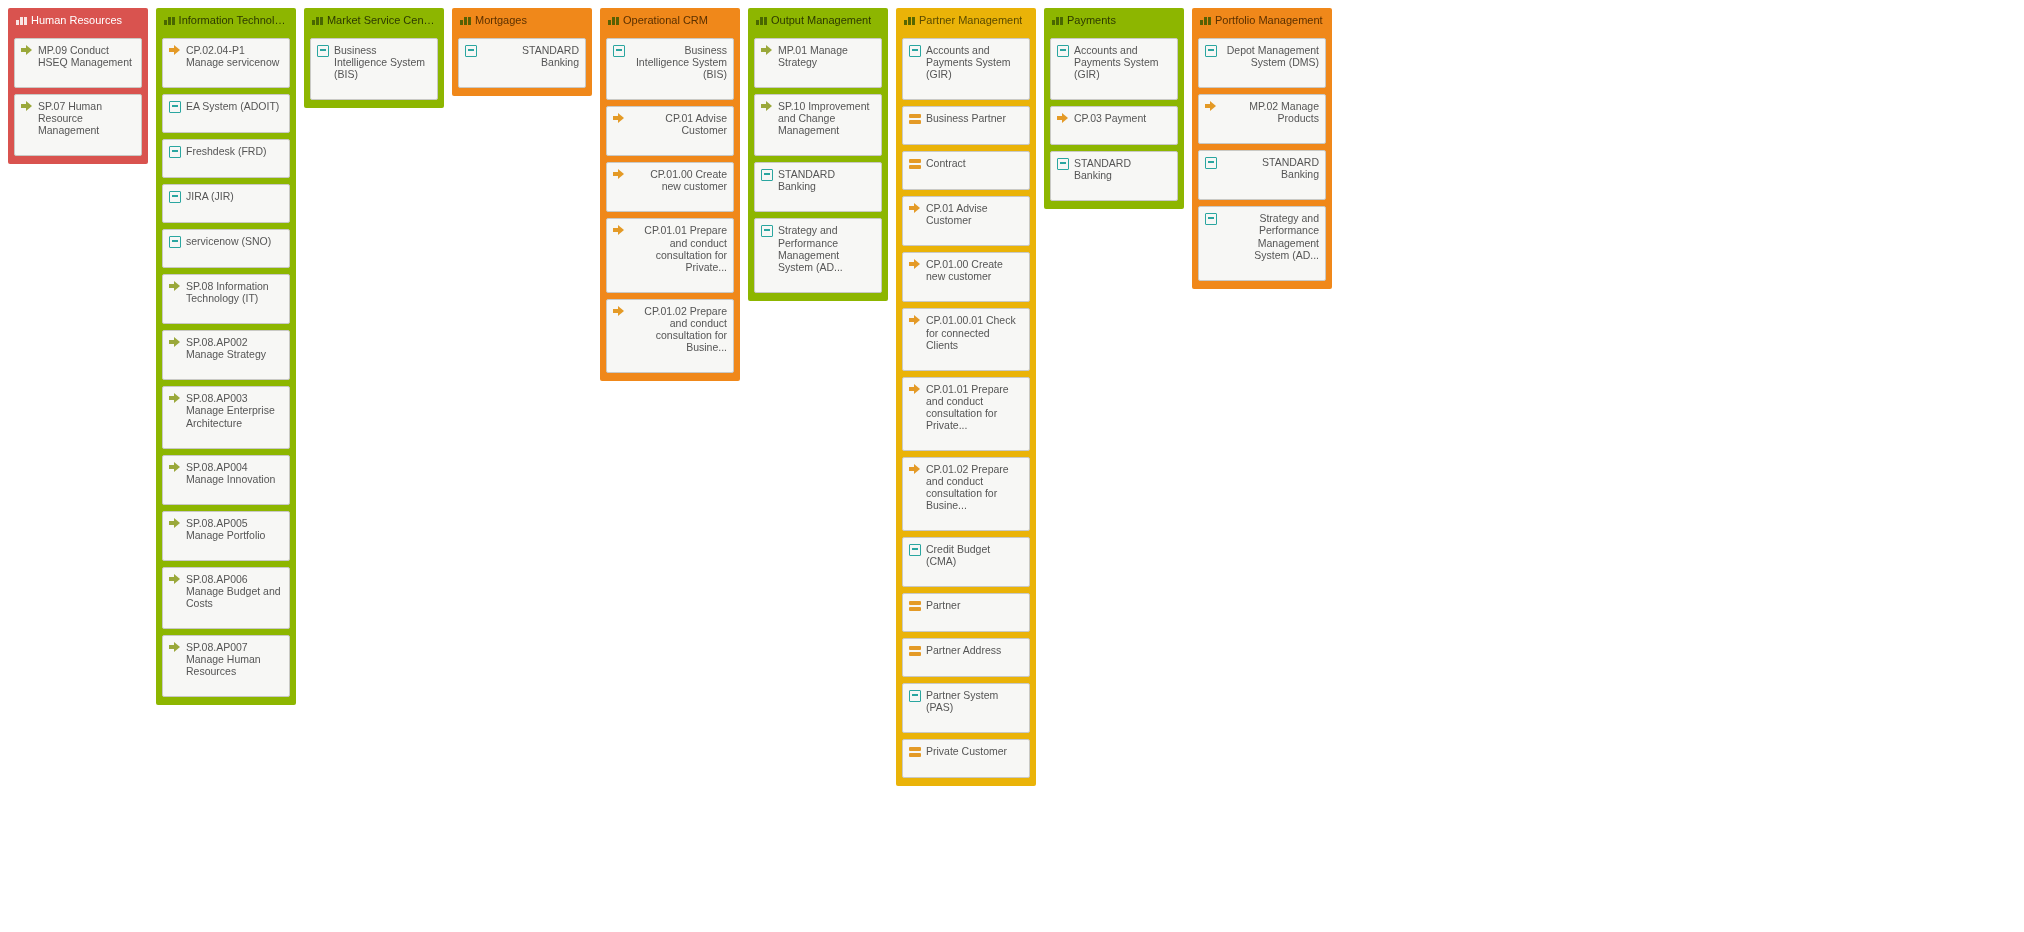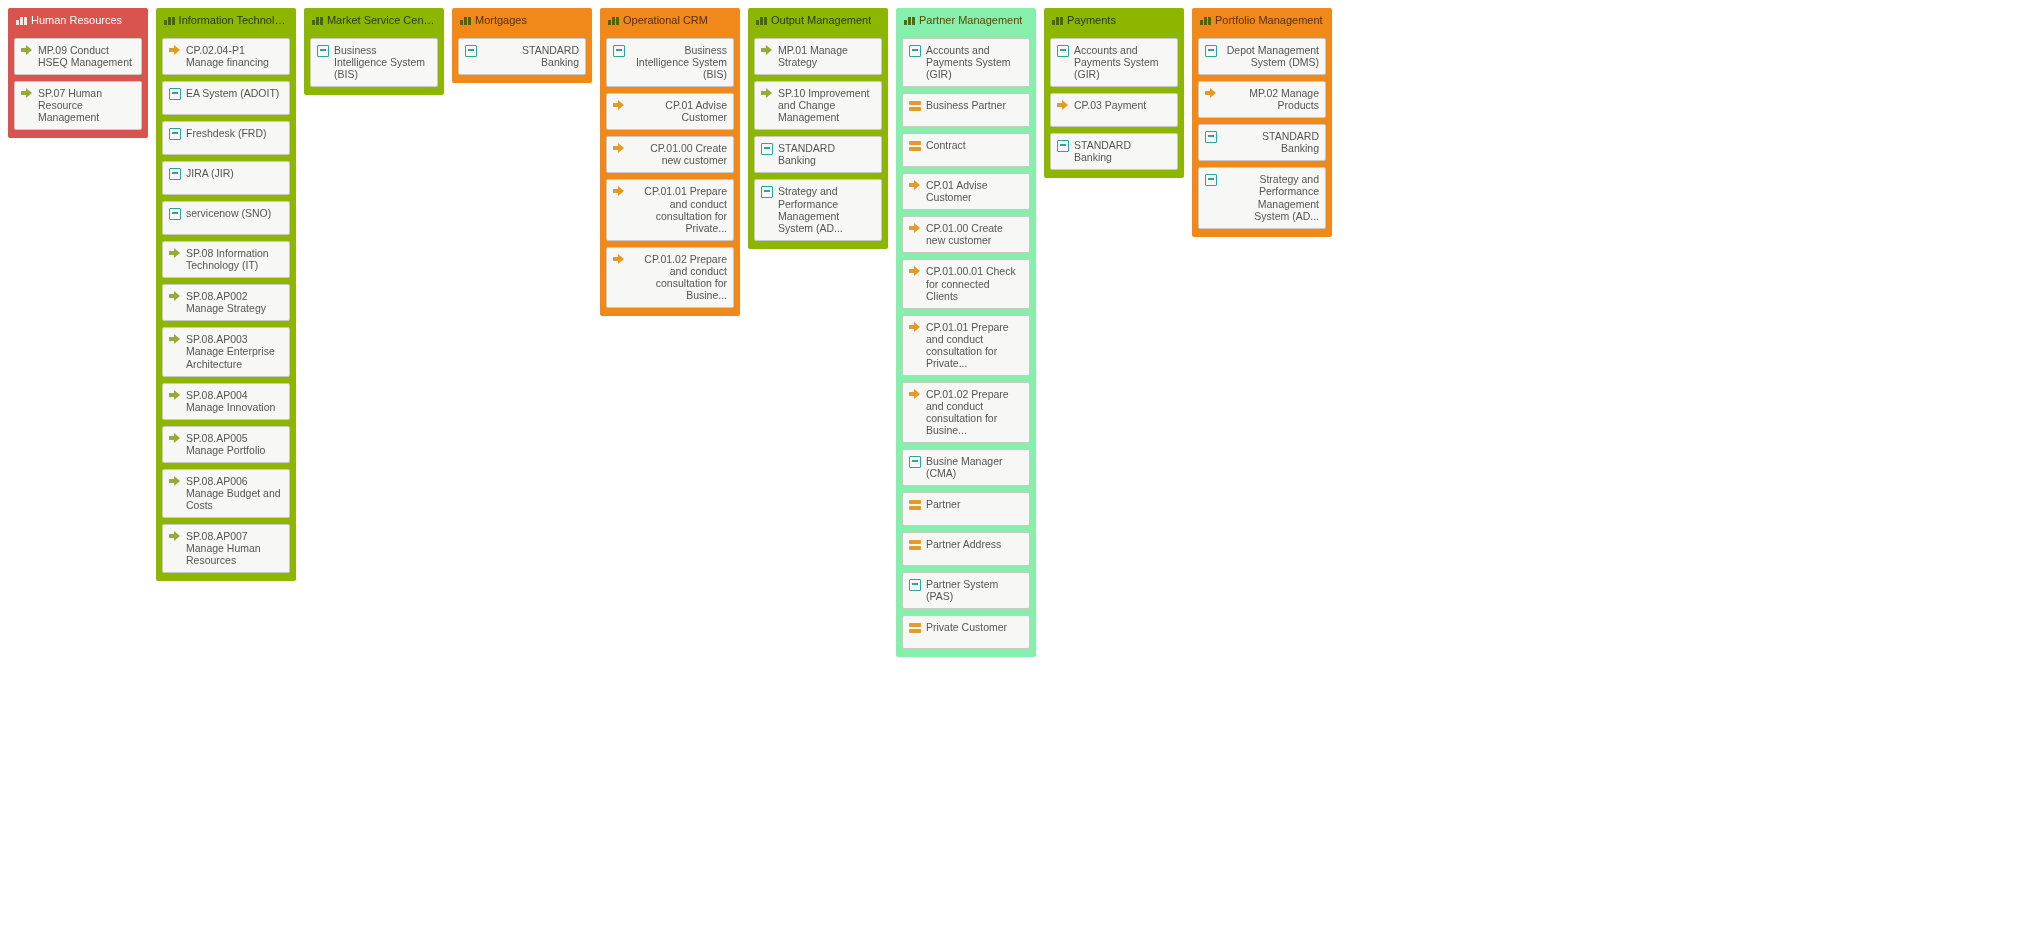--- a/index.html
+++ b/index.html
@@ -38,29 +38,29 @@
     overflow: hidden;
     text-overflow: ellipsis;
   }
   
   .color-red    { background: #d9534f; }
   .color-red    .col-header { color: #ffffff; }
   .color-green  { background: #8db600; } 
   .color-green  .col-header { color: #2d3a00; }
   .color-orange { background: #f0881a; text-align: right; }
   .color-orange .col-header { color: #5a3000; }
-  .color-yellow { background: #86efac; }
+  .color-yellow { background: #eab308; }
   .color-yellow .col-header { color: #5a4a00; }
 
   .card {
     background: #f7f7f5;
     border: 1px solid #c9c9c5;
     border-radius: 2px;
     margin-top: 6px;
-    padding: 5px 6px 6px 6px;
+    padding: 5px 6px 19px 6px;
     min-height: 34px;
     box-sizing: border-box;
     display: flex;
     align-items: flex-start;
     gap: 5px;
     color: #555;
     line-height: 1.15;
     word-break: break-word;
   }
   .card .label {
@@ -165,21 +165,21 @@
         <span class="label">SP.07 Human Resource Management</span>
       </div>
     </div>
     <div class="column color-green">
       <div class="col-header">
         <span class="ico-chart c-dkgrn"></span>
         <span class="title">Information Technology</span>
       </div>
       <div class="card">
         <span class="ico ico-arrow c-orange"></span>
-        <span class="label">CP.02.04-P1 Manage financing</span>
+        <span class="label">CP.02.04-P1 Manage servicenow</span>
       </div>
       <div class="card">
         <span class="ico ico-app c-teal"></span>
         <span class="label">EA System (ADOIT)</span>
       </div>
       <div class="card">
         <span class="ico ico-app c-teal"></span>
         <span class="label">Freshdesk (FRD)</span>
       </div>
       <div class="card">
@@ -319,21 +319,21 @@
       <div class="card">
         <span class="ico ico-arrow c-orange"></span>
         <span class="label">CP.01.01 Prepare and conduct consultation for Private...</span>
       </div>
       <div class="card">
         <span class="ico ico-arrow c-orange"></span>
         <span class="label">CP.01.02 Prepare and conduct consultation for Busine...</span>
       </div>
       <div class="card">
         <span class="ico ico-app c-teal"></span>
-        <span class="label">Busine Manager (CMA)</span>
+        <span class="label">Credit Budget (CMA)</span>
       </div>
       <div class="card">
         <span class="ico ico-entity c-orange"></span>
         <span class="label">Partner</span>
       </div>
       <div class="card">
         <span class="ico ico-entity c-orange"></span>
         <span class="label">Partner Address</span>
       </div>
       <div class="card">

